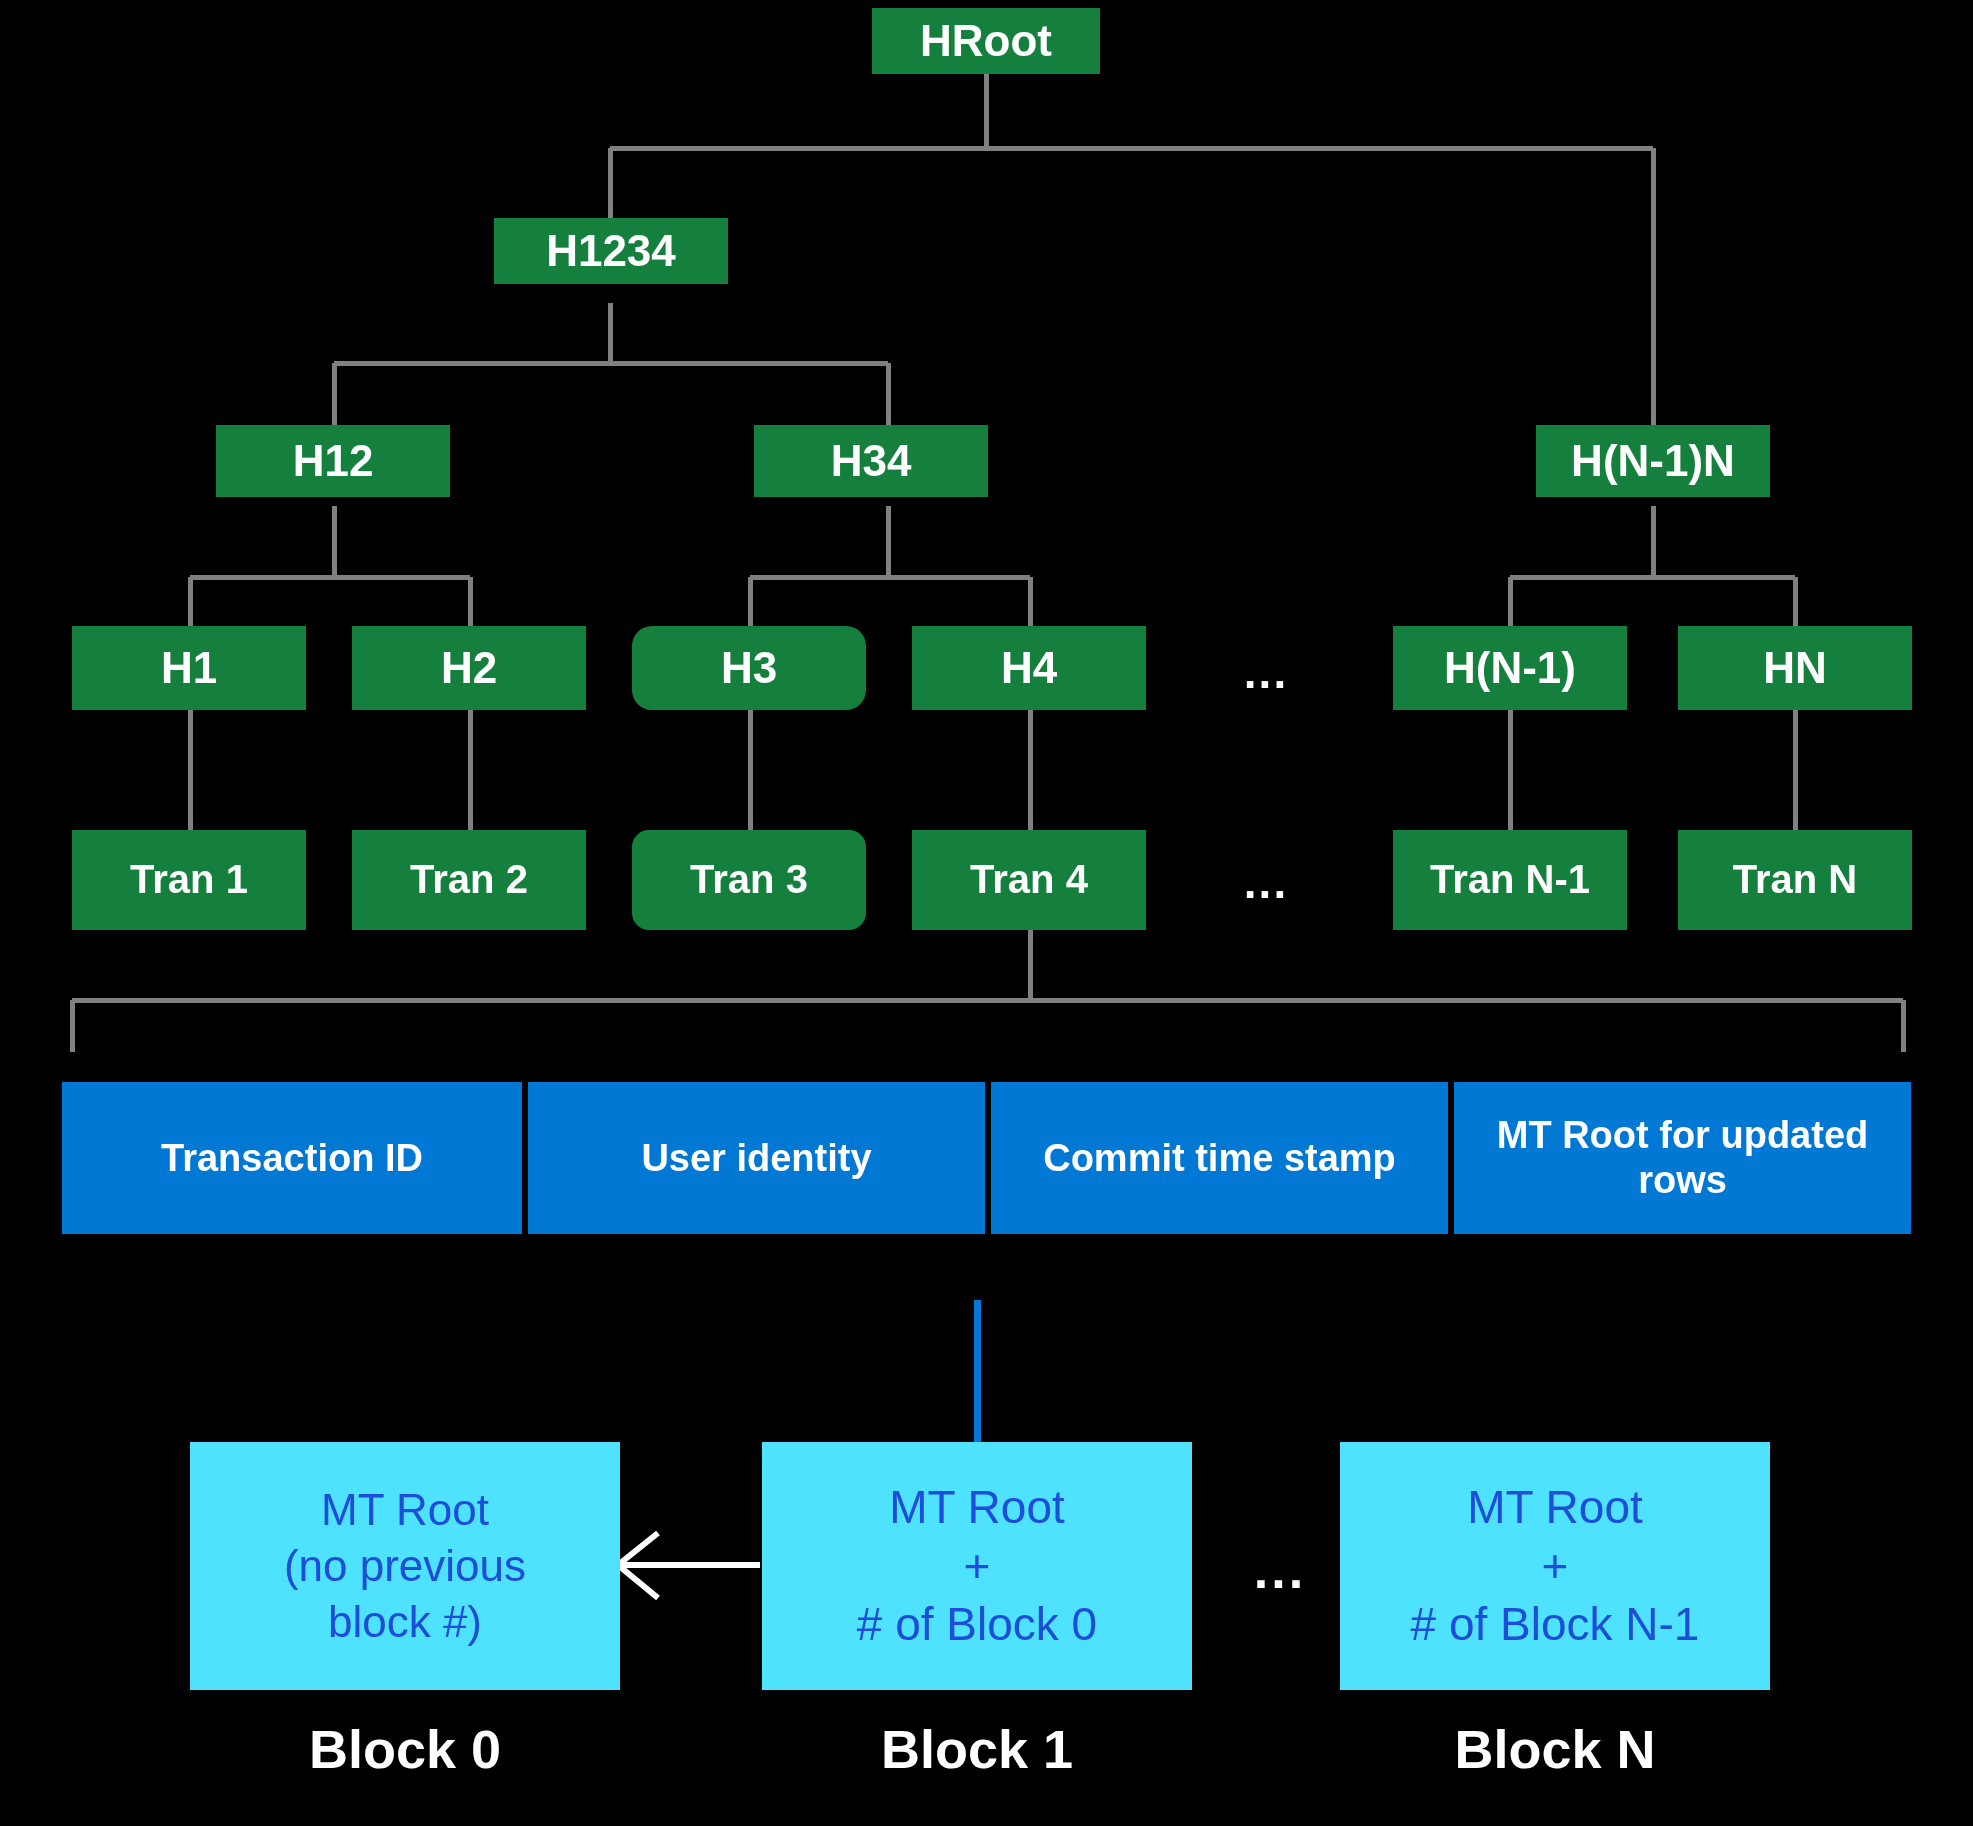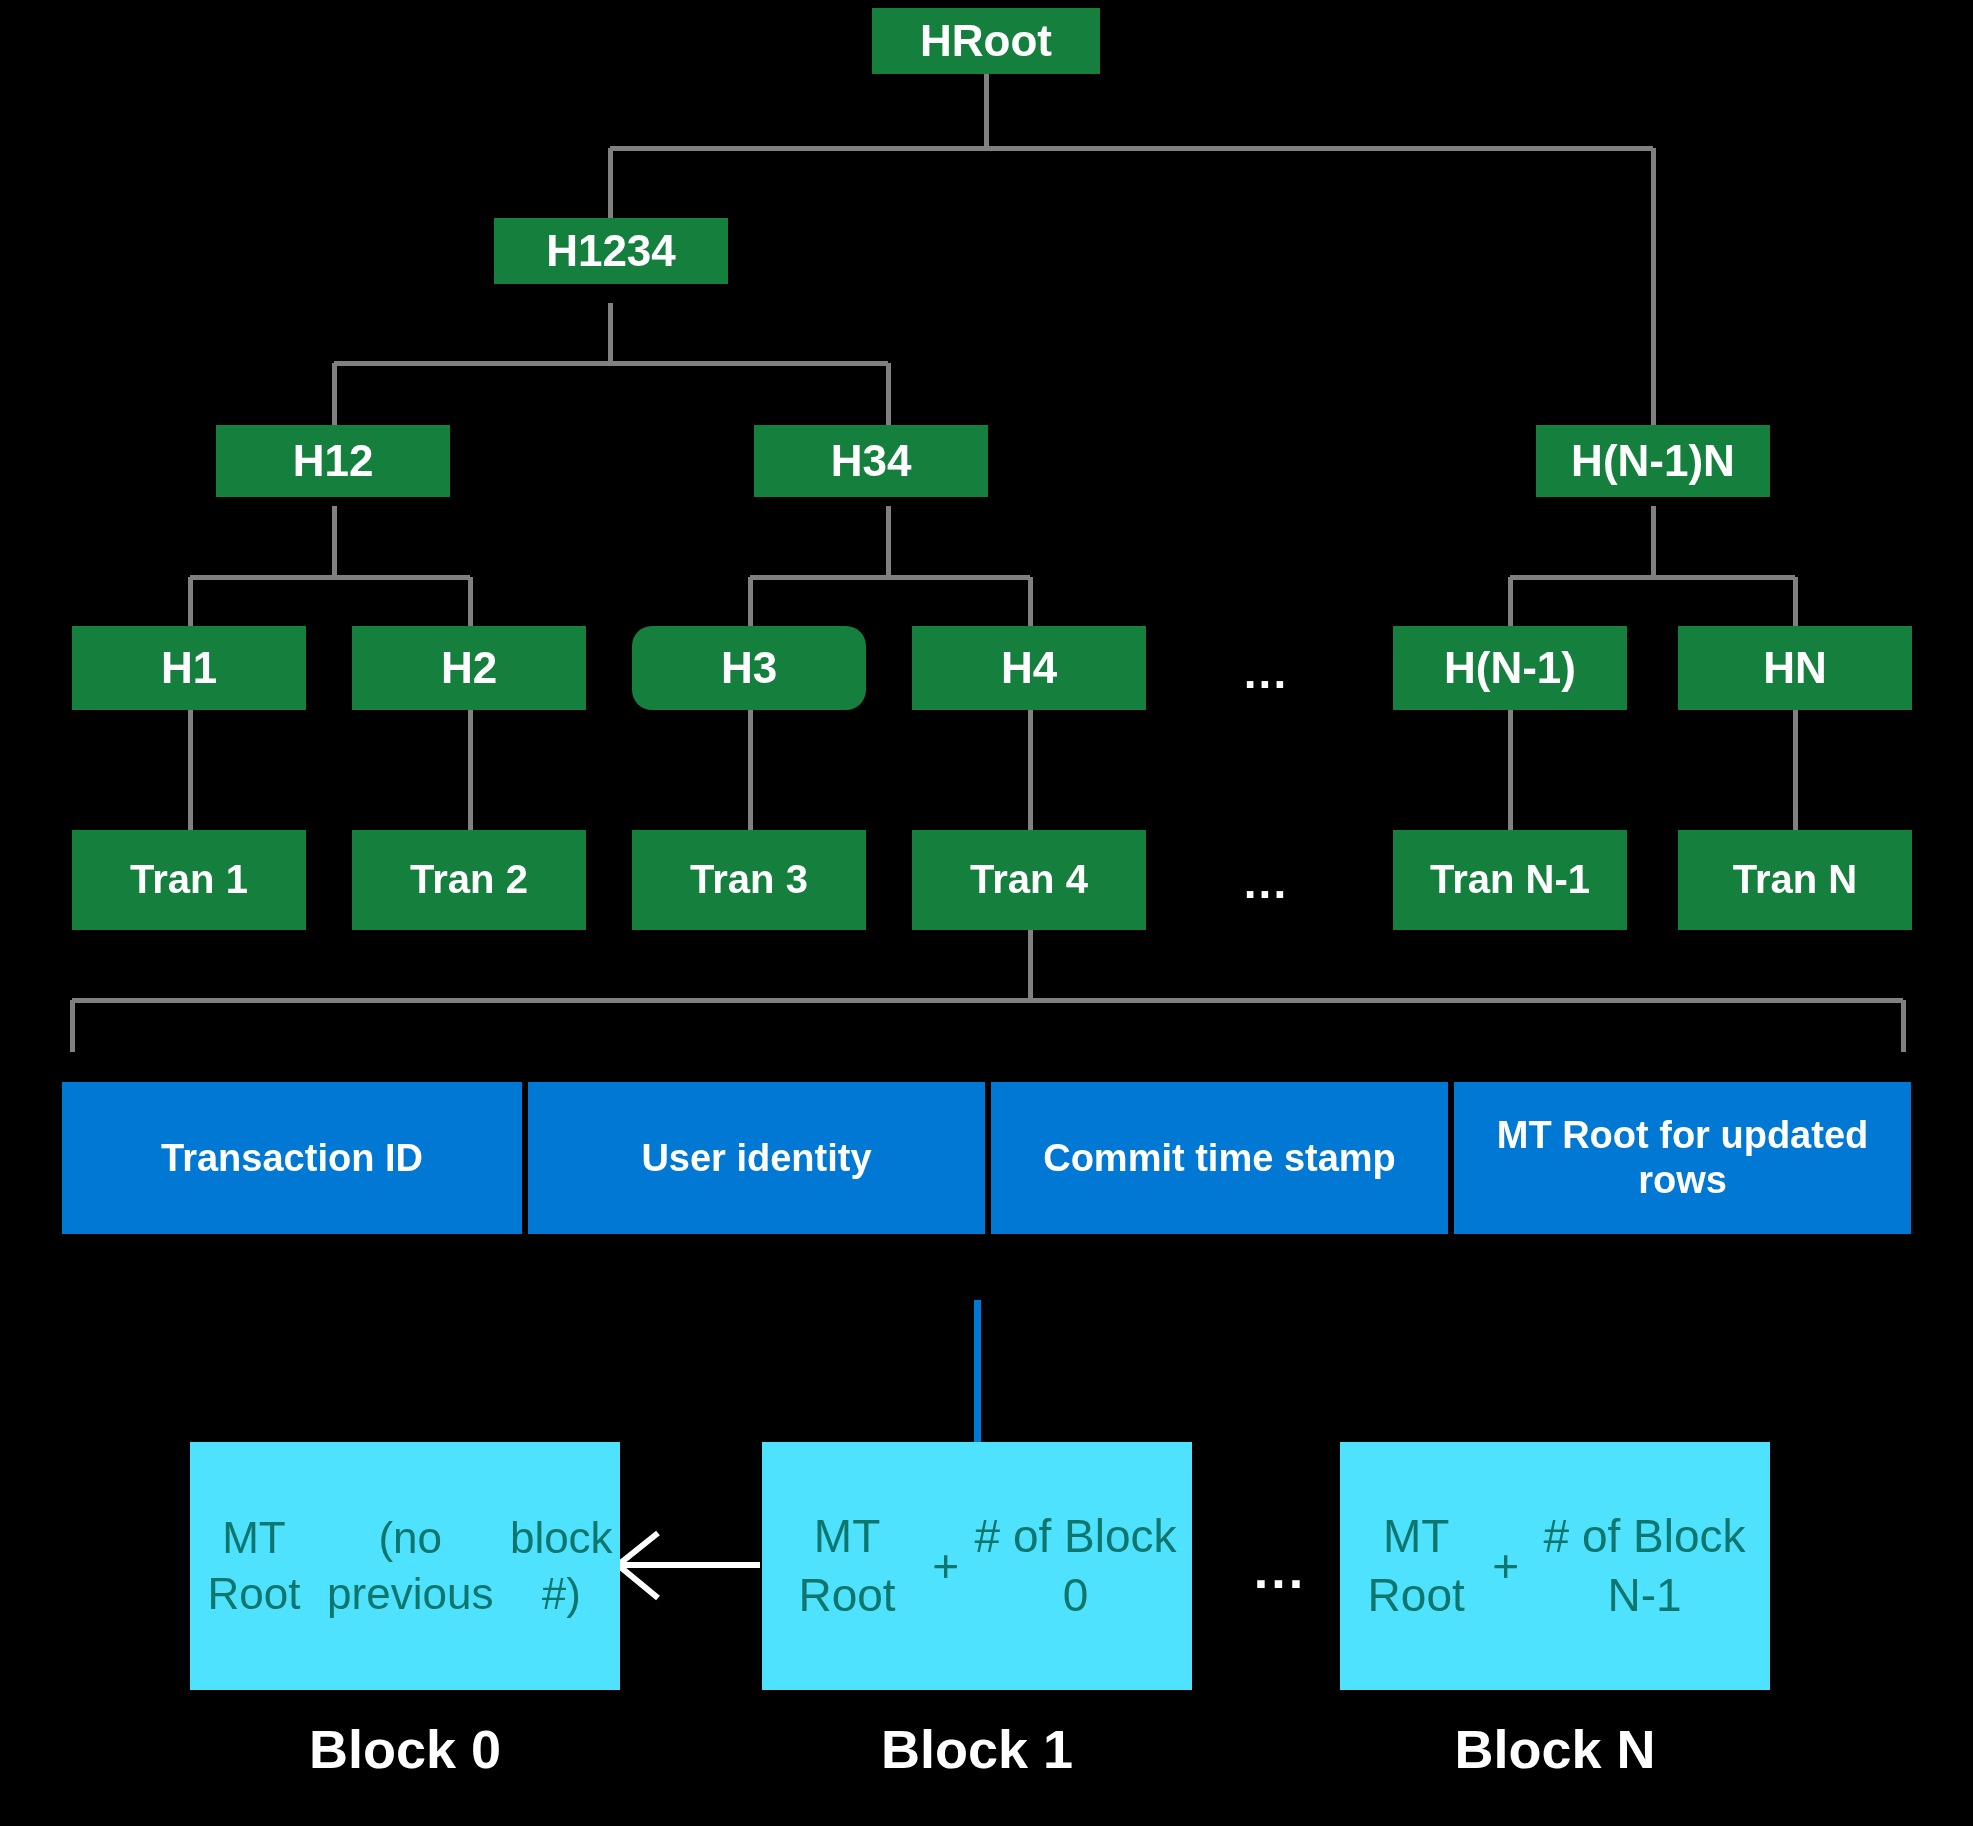--- a/index.html
+++ b/index.html
@@ -48,23 +48,23 @@
     text-align: center;
     font-weight: 700;
     font-size: 38px;
     line-height: 1.18;
     z-index: 5;
     padding: 0 10px;
   }
   .block-node {
     position: absolute;
     background: #4FE2FF;
-    color: #0f766e;
+    color: #1d4ed8;
     display: flex;
-    flex-direction: row;
+    flex-direction: column;
     align-items: center;
     justify-content: center;
     text-align: center;
     font-weight: 400;
     font-size: 46px;
     line-height: 1.28;
     z-index: 5;
   }
   .block-node .ln { display: block; }
   .block-caption {
@@ -191,21 +191,21 @@
   <div class="node hash-node" style="left:1678px; top:626px; width:234px; height:84px;">
     <span>HN</span>
   </div>
 
   <div class="node tran-node" style="left:72px; top:830px; width:234px; height:100px;">
     <span>Tran 1</span>
   </div>
   <div class="node tran-node" style="left:352px; top:830px; width:234px; height:100px;">
     <span>Tran 2</span>
   </div>
-  <div class="node tran-node" style="left:632px; top:830px; width:234px; height:100px;">
+  <div class="node tran-node" style="left:632px; top:830px; width:234px; height:100px;border-radius:17px;">
     <span>Tran 3</span>
   </div>
   <div class="node tran-node" style="left:912px; top:830px; width:234px; height:100px;">
     <span>Tran 4</span>
   </div>
   <div class="ellipsis" style="left:1196px; top:855px; width:140px;">...</div>
   <div class="node tran-node" style="left:1393px; top:830px; width:234px; height:100px;">
     <span>Tran N-1</span>
   </div>
   <div class="node tran-node" style="left:1678px; top:830px; width:234px; height:100px;">

